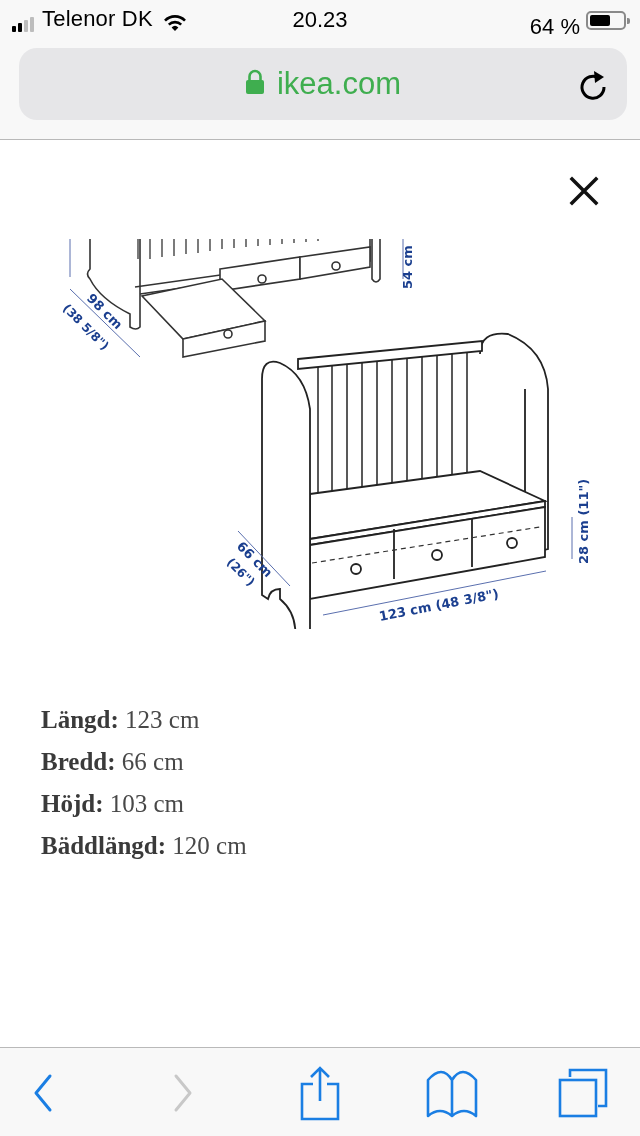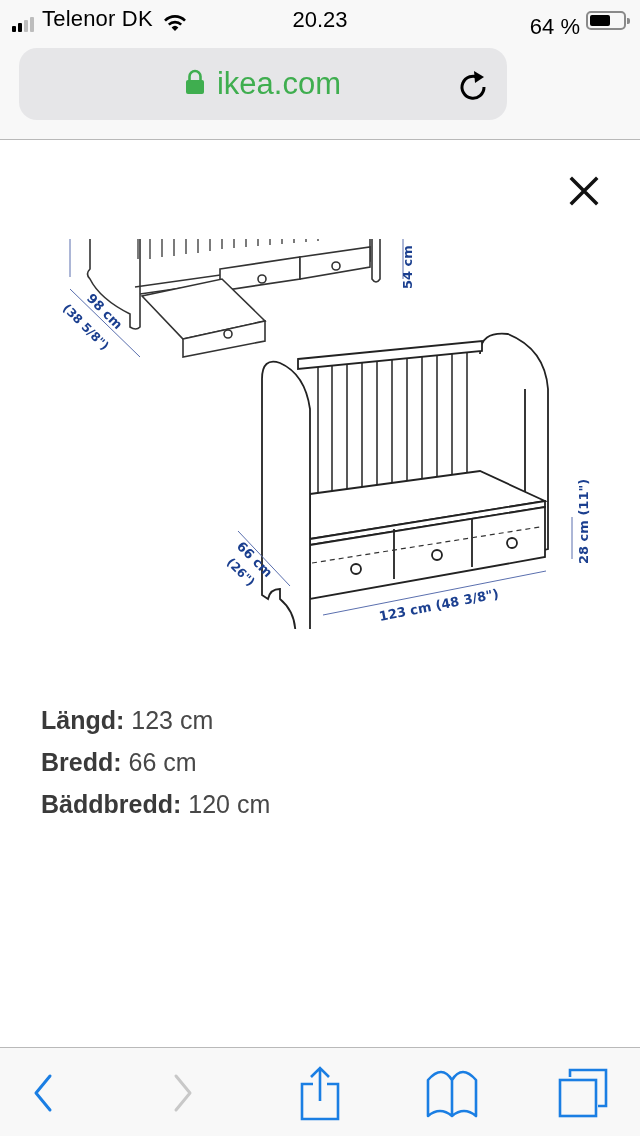--- a/index.html
+++ b/index.html
@@ -15,33 +15,33 @@
   .wifi { margin-left: 10px; }
   .time { position: absolute; left: 0; right: 0; top: 7px; text-align: center; font-size: 22px; font-weight: normal; color: #000; }
   .sb-right { position: absolute; right: 14px; top: 8px; display: flex; align-items: center; height: 24px; }
   .battery-pct { font-size: 22px; color: #000; margin-right: 6px; margin-top: 14px; }
   .battery { width: 40px; height: 19px; border: 2px solid #8a8a8a; border-radius: 5px; position: relative; padding: 2px; }
   .battery-fill { height: 100%; background: #000; border-radius: 2px; }
   .battery-nub { position: absolute; right: -6px; top: 5px; width: 3px; height: 6px; background: #8a8a8a; border-radius: 0 2px 2px 0; }
 
   
   .urlarea { position: absolute; top: 40px; left: 0; width: 640px; height: 100px; background: #f8f8f8; border-bottom: 1px solid #b9b9b9; }
-  .urlbar { position: absolute; left: 19px; top: 8px; width: 488px; height: 72px; background: #e6e6e8; border-radius: 18px; }
+  .urlbar { position: absolute; left: 19px; top: 8px; width: 608px; height: 72px; background: #e6e6e8; border-radius: 18px; }
   .url-center { position: absolute; left: 0; right: 0; top: 0; height: 72px; display: flex; justify-content: center; align-items: center; }
   .lock { margin-right: 12px; margin-top: -4px; }
   .url-text { font-size: 31px; color: #3fae4f; }
   .reload { position: absolute; right: 18px; top: 20px; }
 
   
   .content { position: absolute; top: 141px; left: 0; width: 640px; height: 906px; background: #fff; overflow: hidden; }
   .close-btn { position: absolute; left: 566px; top: 32px; width: 36px; height: 36px; cursor: pointer; }
   .drawing { position: absolute; left: 40px; top: 98px; width: 580px; height: 390px; }
 
   .specs { position: absolute; left: 41px; top: 558px; }
-  .spec-row { font-family: Liberation Sans, sans-serif; font-size: 25px; color: #484848; height: 42px; line-height: 42px; white-space: nowrap; }
+  .spec-row { font-family: Liberation Serif, serif; font-size: 25px; color: #484848; height: 42px; line-height: 42px; white-space: nowrap; }
   .spec-row .lbl { font-weight: bold; color: #3a3a3a; }
 
   
   .toolbar { position: absolute; top: 1047px; left: 0; width: 640px; height: 89px; background: #f8f8f8; border-top: 1px solid #b9b9b9; }
   .tb-btn { position: absolute; top: 0; height: 89px; width: 80px; display: flex; align-items: center; justify-content: center; cursor: pointer; }
 </style>
 </head>
 <body>
 
 <div class="statusbar">
@@ -175,21 +175,22 @@
     </g>
     <text x="340" y="382" transform="rotate(-11 340 382)" font-family="DejaVu Sans, sans-serif" font-size="13" font-weight="bold" fill="#1b3f8f">123 cm (48 3/8")</text>
     <text x="196" y="308" transform="rotate(45 196 308)" font-family="DejaVu Sans, sans-serif" font-size="13" font-weight="bold" fill="#1b3f8f">66 cm</text>
     <text x="186" y="324" transform="rotate(45 186 324)" font-family="DejaVu Sans, sans-serif" font-size="12" font-weight="bold" fill="#1b3f8f">(26")</text>
     <text x="548" y="325" transform="rotate(-90 548 325)" font-family="DejaVu Sans, sans-serif" font-size="13" font-weight="bold" fill="#1b3f8f">28 cm (11")</text>
   </svg>
 
   <div class="specs">
     <div class="spec-row"><span class="lbl">Längd:</span> <span>123 cm</span></div>
     <div class="spec-row"><span class="lbl">Bredd:</span> <span>66 cm</span></div>
-    <div class="spec-row"><span class="lbl">Bäddbredd:</span> <span>120 cm</span></div>
+    <div class="spec-row"><span class="lbl">Höjd:</span> <span>103 cm</span></div>
+    <div class="spec-row"><span class="lbl">Bäddlängd:</span> <span>120 cm</span></div>
   </div>
 </div>
 
 <div class="toolbar">
   <div class="tb-btn" style="left:3px">
     <svg width="22" height="40" viewBox="0 0 22 40">
       <path d="M18 3 L4 20 L18 37" stroke="#1a7ee3" stroke-width="3" fill="none" stroke-linecap="round" stroke-linejoin="round"></path>
     </svg>
   </div>
   <div class="tb-btn" style="left:143px">

